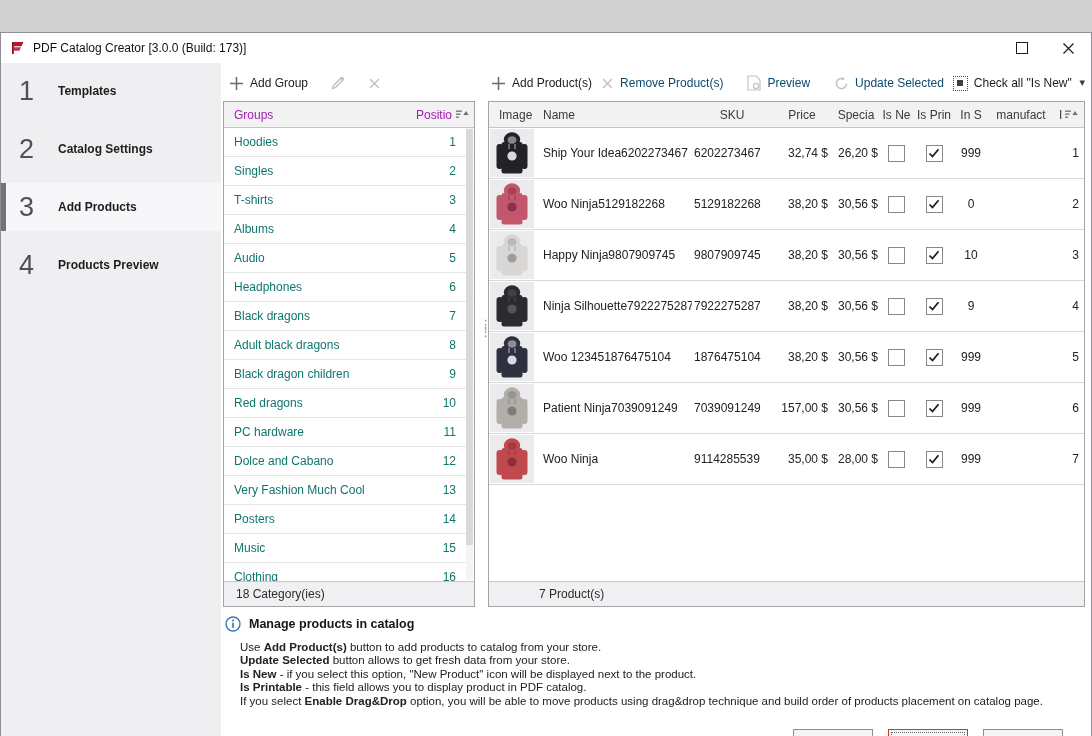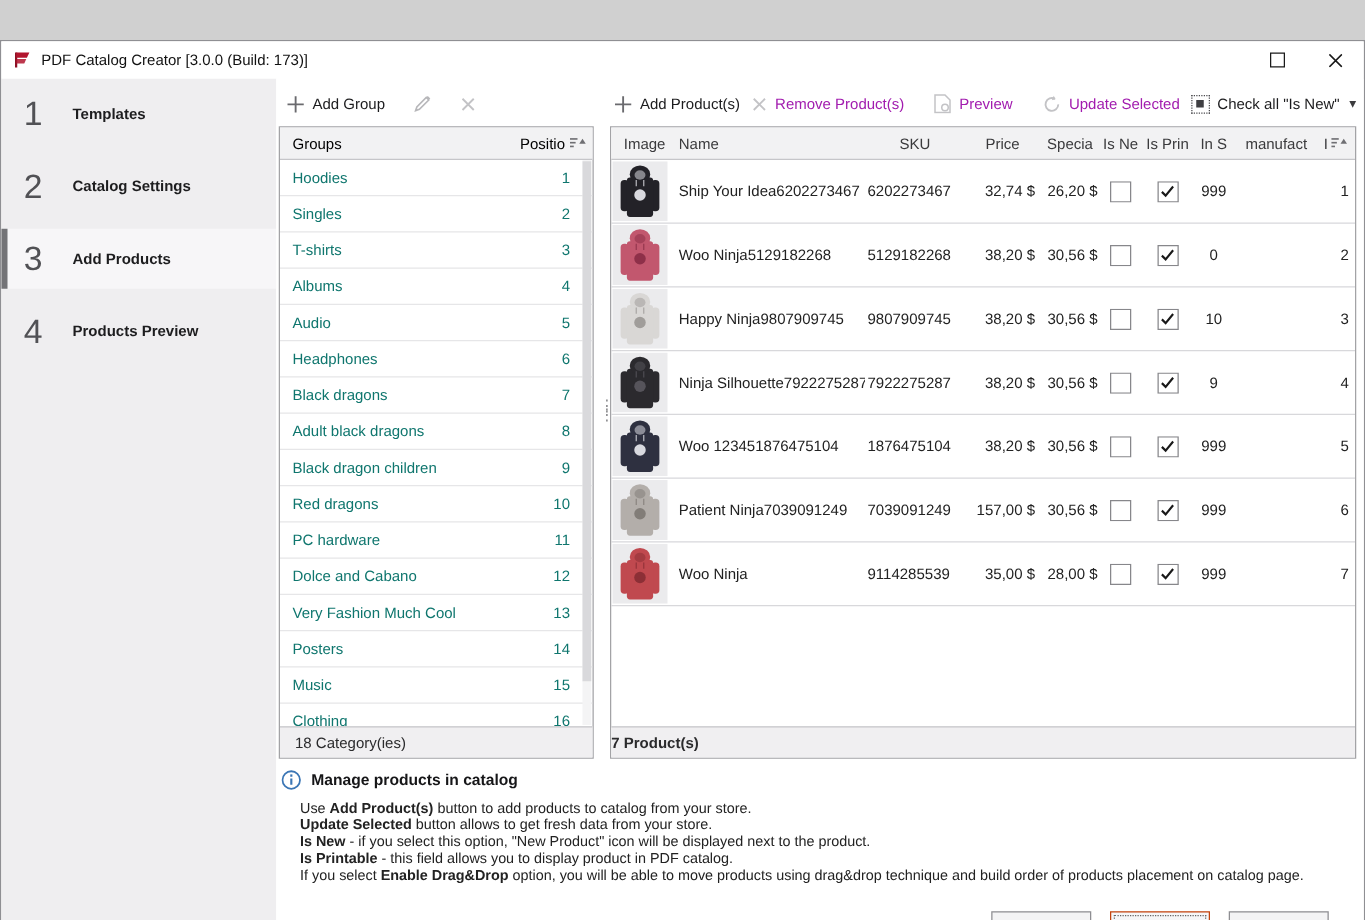--- a/index.html
+++ b/index.html
@@ -19,29 +19,29 @@
   .step .bar{display:none;}
   .step.active .bar{display:block;position:absolute;left:0;top:0;bottom:0;width:5px;background:#737377;}
   .step-num{margin-left:18px;width:26px;font-size:27px;color:#515155;}
   .step-label{margin-left:13px;font-size:12px;font-weight:bold;color:#1d1d1f;}
   
   .main{position:absolute;left:220px;top:30px;width:872px;height:705px;background:#fff;}
   
   .gtoolbar{position:absolute;left:8px;top:6px;height:28px;display:flex;align-items:center;gap:22px;}
   .ptoolbar{position:absolute;left:270px;top:6px;right:24px;height:28px;display:flex;align-items:center;gap:9px;}
   .tb-btn{display:inline-flex;align-items:center;gap:6px;color:#1c1c1e;cursor:default;white-space:nowrap;}
-  .tb-btn.disabled{color:#a21caf;}
+  .tb-btn.disabled{color:#0c4a6e;}
   .tb-ico{display:inline-flex;align-items:center;}
   .tb-sep{width:1px;height:18px;background:#dcdcdf;margin:0 3px;}
   .overflow-btn{position:absolute;right:-16px;top:7px;color:#3c3c3e;font-size:11px;}
   .checkall-ico{width:13px;height:13px;border:1px dotted #4a4a4e;display:inline-flex;align-items:center;justify-content:center;}
   .checkall-ico i{width:6px;height:6px;background:#3f3f43;display:block;}
   
   .gtable{position:absolute;left:2px;top:38px;width:252px;height:506px;border:1px solid #a3a3a6;background:#fff;box-sizing:border-box;}
-  .g-header{height:25px;background:#f2f2f3;border-bottom:1px solid #c6c6c9;display:flex;justify-content:space-between;align-items:center;color:#000000;}
+  .g-header{height:25px;background:#f2f2f3;border-bottom:1px solid #c6c6c9;display:flex;justify-content:space-between;align-items:center;color:#a21caf;}
   .gh-name{padding-left:10px;}
   .gh-pos{padding-right:5px;display:inline-flex;align-items:center;gap:4px;}
   .g-rows{position:absolute;left:0;right:0;top:26px;bottom:25px;overflow:hidden;}
   .g-row{height:29px;box-sizing:border-box;border-bottom:1px solid #e6e6e8;display:flex;justify-content:space-between;align-items:center;color:#0f766e;}
   .g-name{padding-left:10px;}
   .g-pos{padding-right:18px;}
   .g-scroll{position:absolute;right:1px;top:26px;bottom:26px;width:7px;background:#f4f4f5;}
   .g-thumb{position:absolute;top:1px;left:0;width:7px;height:92%;background:#d9d9dc;}
   .g-footer,.p-footer{position:absolute;left:0;right:0;bottom:0;height:25px;box-sizing:border-box;background:#f0eff1;border-top:1px solid #c6c6c9;line-height:24px;color:#2b2b2d;}
   .g-footer{padding-left:12px;}
@@ -66,21 +66,21 @@
   .p-row{height:51px;box-sizing:border-box;border-bottom:1px solid #d8d8db;display:flex;align-items:center;}
   .cell{flex:none;white-space:nowrap;overflow:hidden;color:#222;}
   .c-name{padding-left:8px;box-sizing:border-box;}
   .c-sku{padding-left:2px;box-sizing:border-box;}
   .c-price{text-align:right;padding-right:4px;box-sizing:border-box;}
   .c-spec{text-align:right;padding-right:2px;box-sizing:border-box;}
   .c-isnew,.c-isprn,.c-instk{display:flex;justify-content:center;align-items:center;}
   .c-id{text-align:right;padding-right:6px;box-sizing:border-box;}
   .imgbox{width:44px;height:48px;margin-left:1px;background:#ebebed;display:flex;align-items:center;justify-content:center;}
   .cb{width:15px;height:15px;border:1px solid #87878b;background:#fff;display:inline-flex;align-items:center;justify-content:center;}
-  .p-footer{font-weight:bold;}
+  .p-footer{padding-left:50px;}
   
   .info-head{position:absolute;left:4px;top:553px;display:flex;align-items:center;gap:8px;}
   .info-title{font-weight:bold;font-size:12.5px;color:#161618;}
   .info-lines{position:absolute;left:19px;top:578px;width:840px;font-size:11.5px;color:#222;}
   .info-line{line-height:13.4px;}
   
   .btns{position:absolute;right:30px;top:666px;display:flex;gap:15px;}
   .wbtn{width:80px;height:23px;background:#f4f4f5;border:1px solid #8e8e92;font-family:"Liberation Sans",sans-serif;
     font-size:12px;color:#1c1c1e;display:flex;align-items:center;justify-content:center;padding:0;}
   .wbtn.focused{border:1px solid #c2410c;outline:1px dotted #666;outline-offset:-4px;background:#f6f6f8;}

